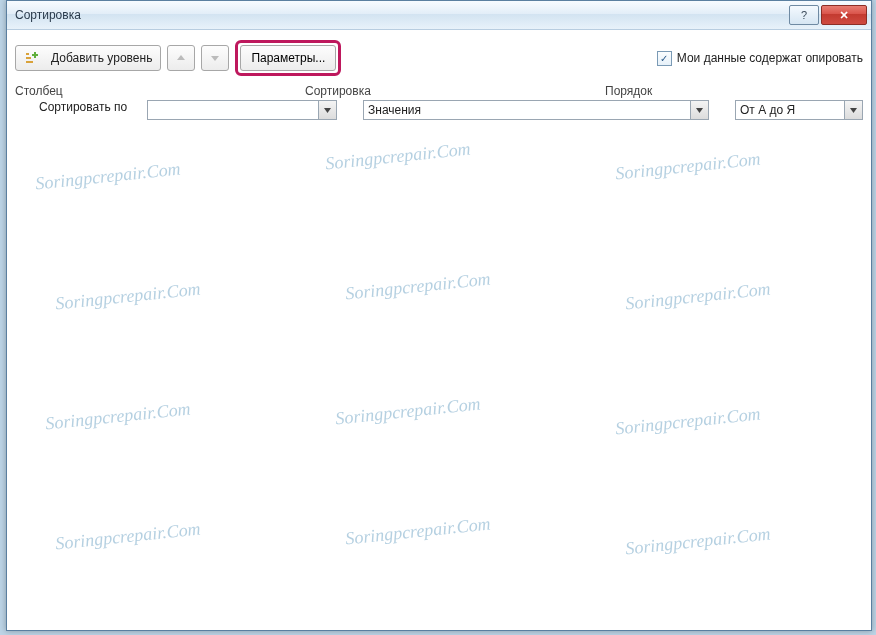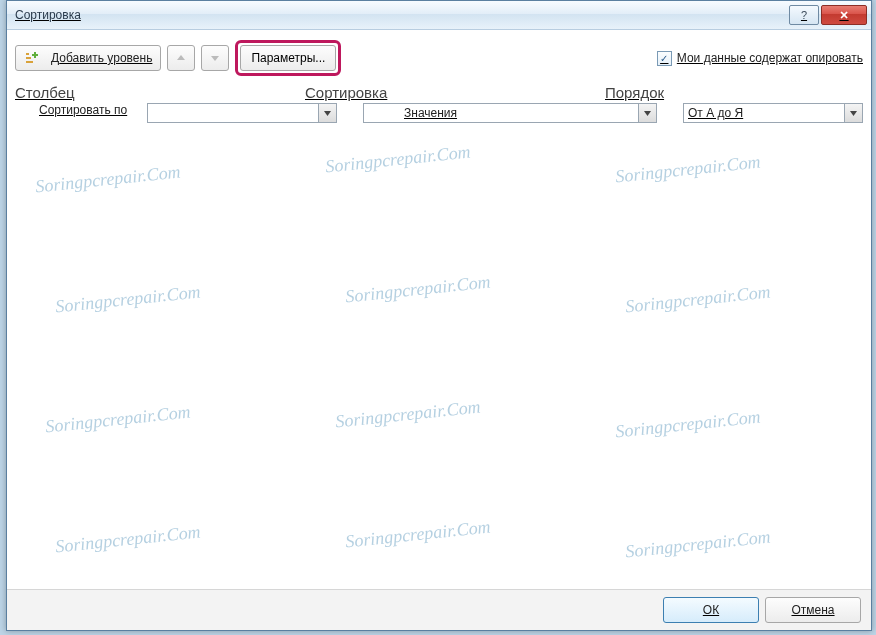--- a/index.html
+++ b/index.html
@@ -16,21 +16,20 @@
     position: absolute;
     left: 6px;
     top: 0;
     width: 864px;
     height: 629px;
     background: #ffffff;
     border: 1px solid #5a7fa0;
     box-shadow: 0 0 6px rgba(0,0,0,0.3);
     display: flex;
     flex-direction: column;
-    text-decoration: underline;
   }
   .titlebar {
     height: 28px;
     background: linear-gradient(to bottom, #f7fbff 0%, #e3eef8 45%, #d2e3f1 46%, #e8f2fa 100%);
     border-bottom: 1px solid #b8cde0;
     display: flex;
     align-items: center;
     padding: 0 4px 0 8px;
     color: #2a3b4c;
   }
@@ -121,21 +120,21 @@
     align-items: center;
     justify-content: center;
     font-size: 10px;
     color: #2b5a8a;
   }
 
   .headers {
     display: flex;
     padding: 0 8px 2px 8px;
     color: #444;
-    font-size: 15px;
+    font-size: 12px;
   }
   .col1 { width: 290px; }
   .col2 { width: 300px; }
   .col3 { flex: 1; }
 
   .row {
     display: flex;
     padding: 0 8px;
     align-items: flex-start;
     height: 22px;
@@ -168,21 +167,21 @@
     width: 17px;
     height: 100%;
     border-left: 1px solid #9aa6b2;
     background: linear-gradient(to bottom,#f4f4f4,#dcdcdc);
     display: flex;
     align-items: center;
     justify-content: center;
   }
   .combo .arrow svg { display:block; }
   .c1 { width: 190px; margin-right: 14px; }
-  .c2 { width: 294px; margin-right: 14px; padding-left: 36px; }
+  .c2 { width: 346px; margin-right: 14px; }
   .c3 { flex: 1; }
 
   .body-area {
     flex: 1;
     margin: 4px 8px 0 8px;
     position: relative;
     overflow: hidden;
   }
 
   .footer {
@@ -323,22 +322,14 @@
     <span class="watermark" style="left:330px; top:150px;">Soringpcrepair.Com</span>
     <span class="watermark" style="left:610px; top:160px;">Soringpcrepair.Com</span>
     <span class="watermark" style="left:30px; top:280px;">Soringpcrepair.Com</span>
     <span class="watermark" style="left:320px; top:275px;">Soringpcrepair.Com</span>
     <span class="watermark" style="left:600px; top:285px;">Soringpcrepair.Com</span>
     <span class="watermark" style="left:40px; top:400px;">Soringpcrepair.Com</span>
     <span class="watermark" style="left:330px; top:395px;">Soringpcrepair.Com</span>
     <span class="watermark" style="left:610px; top:405px;">Soringpcrepair.Com</span>
   </div>
 
-  <div class="footer">
-    <div class="btn btn-primary">
-      <span>ОК</span>
-    </div>
-    <div class="btn">
-      <span>Отмена</span>
-    </div>
-  </div>
 
 </div>
 
 </body></html>

